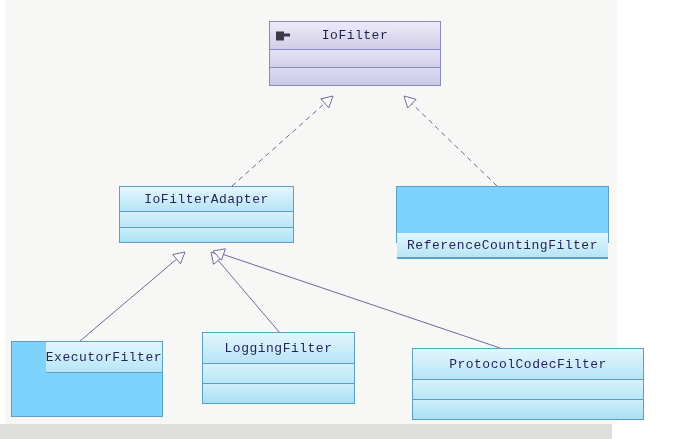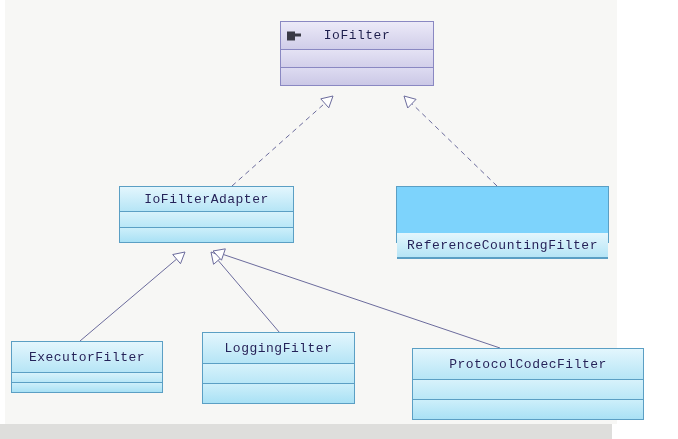--- a/index.html
+++ b/index.html
@@ -166,21 +166,21 @@
         <line x1="291" y1="346" x2="218.12930492481195" y2="260.37693328665404" stroke="#6b6b9c" stroke-width="1"></line>
         <polygon points="211,252 222.69854126298688,256.4882215094839 213.56006858663702,264.2656450638242" fill="#ffffff" stroke="#6b6b9c" stroke-width="1" stroke-linejoin="miter"></polygon>
       </g>
       <g>
         <line x1="500" y1="348" x2="223.42090141063636" y2="254.522046818229" stroke="#6b6b9c" stroke-width="1"></line>
         <polygon points="213,251 225.3420178569431,248.8379187760637 221.49978496432962,260.2061748603943" fill="#ffffff" stroke="#6b6b9c" stroke-width="1" stroke-linejoin="miter"></polygon>
       </g>
     </svg>
 
   <div id="classes-layer">
-      <div class="uml-class interface" style="left: 280px; top: 21px; width: 154px; height: 65px;">
+      <div class="uml-class interface" style="left: 269px; top: 21px; width: 172px; height: 65px;">
         <div class="cls-name" style="height: 27px;">
           <span class="iface-icon">
             <span class="blk"></span>
             <span class="bar"></span>
           </span>
           <span>IoFilter</span>
         </div>
         <div class="cls-attrs"></div>
         <div class="cls-ops"></div>
       </div>
@@ -191,21 +191,21 @@
         <div class="cls-attrs"></div>
         <div class="cls-ops"></div>
       </div>
       <div class="uml-class" style="left: 396px; top: 186px; width: 213px; height: 57px;">
         <div class="cls-name" style="height: 24px; margin-top: 46px;">
           <span>ReferenceCountingFilter</span>
         </div>
         <div class="cls-attrs"></div>
         <div class="cls-ops"></div>
       </div>
-      <div class="uml-class" style="left: 11px; top: 341px; width: 152px; height: 52px;">
+      <div class="uml-class" style="left: 11px; top: 341px; width: 152px; height: 76px; align-items: flex-end;">
         <div class="cls-name" style="height: 30px;">
           <span>ExecutorFilter</span>
         </div>
         <div class="cls-attrs"></div>
         <div class="cls-ops"></div>
       </div>
       <div class="uml-class" style="left: 202px; top: 332px; width: 153px; height: 72px;">
         <div class="cls-name" style="height: 30px;">
           <span>LoggingFilter</span>
         </div>

